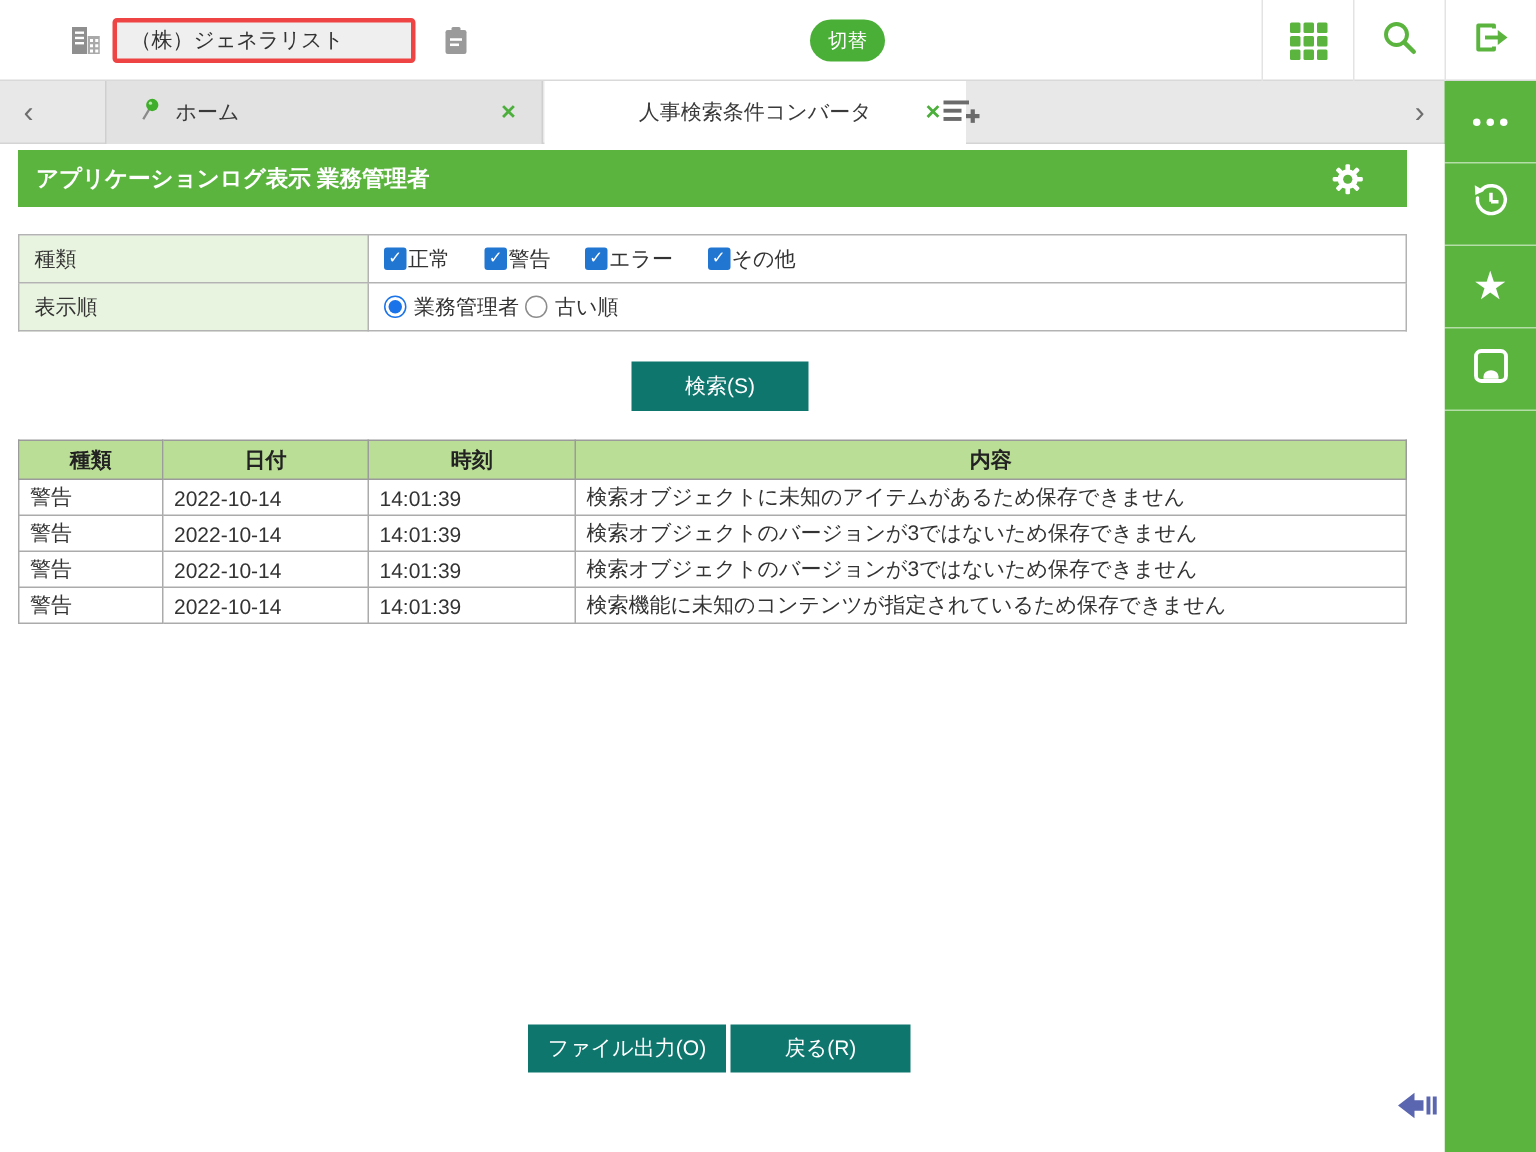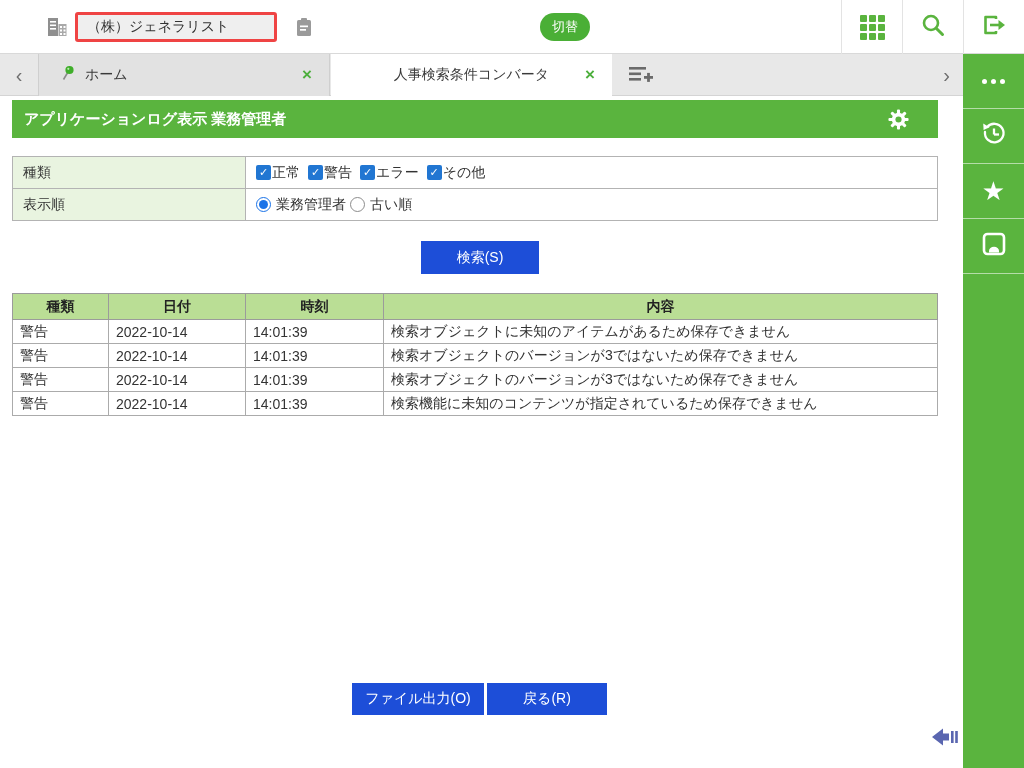--- a/index.html
+++ b/index.html
@@ -11,21 +11,21 @@
   .topbar .icn { position:absolute; top:16px; }
   .tb-input { position:absolute; top:12px; height:30px; background:#efefef; border:3px solid #ef4444; border-radius:3px; padding:0 9px; font-size:14px; color:#333; font-family:inherit; }
   .switch-btn { position:absolute; left:540px; top:13px; width:50px; height:28px; border:none; border-radius:14px; background:#4aaf36; color:#fff; font-size:13px; font-family:inherit; cursor:pointer; }
   .tb-cell { position:absolute; top:0; width:61px; height:54px; border-left:1px solid #e3e3e3; display:flex; align-items:center; justify-content:center; cursor:pointer; }
   .grid-icon { display:grid; grid-template-columns:repeat(3,7px); grid-template-rows:repeat(3,7px); gap:2px; }
   .grid-icon span { background:#5ab43e; border-radius:1px; }
 
   
   .tabbar { position:absolute; left:0; top:54px; width:963px; height:42px; background:#e8e8e8; border-bottom:1px solid #d4d4d4; }
   .tab-prev { position:absolute; left:0; top:0; width:38px; height:42px; display:flex; align-items:center; justify-content:center; color:#6e6e6e; font-size:20px; cursor:pointer; }
-  .tab { position:absolute; top:0; height:42px; display:flex; align-items:center; font-size:14px; color:#3a3a3a; cursor:pointer; }
+  .tab { position:absolute; top:0; height:42px; display:flex; align-items:center; font-size:14px; color:#3a3a3a; cursor:pointer;margin-left:32px; }
   .tab-home { left:38px; width:292px; background:#e2e2e2; border-left:1px solid #cfcfcf; border-right:1px solid #cfcfcf; padding-left:22px; }
   .tab-active { left:331px; width:281px; background:#fff; justify-content:center; }
   .tab-close { position:absolute; right:12px; top:11px; width:20px; height:20px; color:#4caf3c; font-size:17px; font-weight:bold; line-height:20px; text-align:center; cursor:pointer; }
   .tab-label-home { margin-left:10px; }
   .addtab { position:absolute; left:625px; top:9px; width:34px; height:24px; cursor:pointer; }
   .tab-next { position:absolute; left:930px; top:0; width:33px; height:42px; display:flex; align-items:center; justify-content:center; color:#6e6e6e; font-size:20px; cursor:pointer; }
 
   
   .sidebar { position:absolute; left:963px; top:54px; width:61px; height:714px; background:#5ab43e; }
   .sb-cell { width:61px; height:55px; display:flex; align-items:center; justify-content:center; border-bottom:1px solid rgba(255,255,255,0.55); cursor:pointer; }
@@ -36,30 +36,30 @@
   
   .content { position:absolute; left:0; top:96px; width:963px; height:672px; background:#fff; }
 
   .title-bar { position:absolute; left:12px; top:4px; width:926px; height:38px; background:#5ab43e; display:flex; align-items:center; }
   .title-bar h1 { color:#fff; font-size:15px; font-weight:bold; padding-left:12px; }
   .title-gear { position:absolute; right:28px; top:8px; cursor:pointer; }
 
   .filter-table { position:absolute; left:12px; top:60px; width:926px; border-collapse:collapse; font-size:14px; color:#333; }
   .filter-table td { border:1px solid #b3b3b3; height:32px; padding:0 10px; }
   .filter-table td.lbl { background:#e9f4e0; width:233px; }
-  .opts { display:flex; align-items:center; gap:8px; }
+  .opts { display:flex; align-items:center; gap:23px; }
   .cb-item { display:flex; align-items:center; cursor:pointer; }
   .cb { width:15px; height:15px; background:#2176d2; border-radius:2px; color:#fff; font-size:11px; line-height:15px; text-align:center; font-weight:bold; margin-right:1px; }
   .cb::before { content:"✓"; }
   .radio-item { display:flex; align-items:center; gap:5px; cursor:pointer; }
   .radio { width:15px; height:15px; border:1.5px solid #8c8c8c; border-radius:50%; position:relative; background:#fff; }
   .radio.selected { border-color:#1a73e8; }
   .radio.selected::after { content:""; position:absolute; inset:2px; background:#1a73e8; border-radius:50%; }
 
-  .btn-orange { background:#1d4ed8; color:#fff; border:none; font-family:inherit; font-size:14px; cursor:pointer; }
+  .btn-orange { background:#0f766e; color:#fff; border:none; font-family:inherit; font-size:14px; cursor:pointer; }
   .search-btn { position:absolute; left:421px; top:145px; width:118px; height:33px; }
   .fileout-btn { position:absolute; left:352px; top:587px; width:132px; height:32px; }
   .back-btn { position:absolute; left:487px; top:587px; width:120px; height:32px; }
 
   .log-table { position:absolute; left:12px; top:197px; width:926px; border-collapse:collapse; font-size:14px; color:#333; table-layout:fixed; }
   .log-table th { background:#bade95; border:1px solid #9b9b9b; height:26px; font-size:14px; font-weight:bold; text-align:center; color:#222; }
   .log-table td { border:1px solid #ababab; height:24px; padding:1px 7px; background:#fff; white-space:nowrap; overflow:hidden; }
 
   .collapse-handle { position:absolute; left:930px; top:628px; width:32px; height:26px; cursor:pointer; }
 </style>

